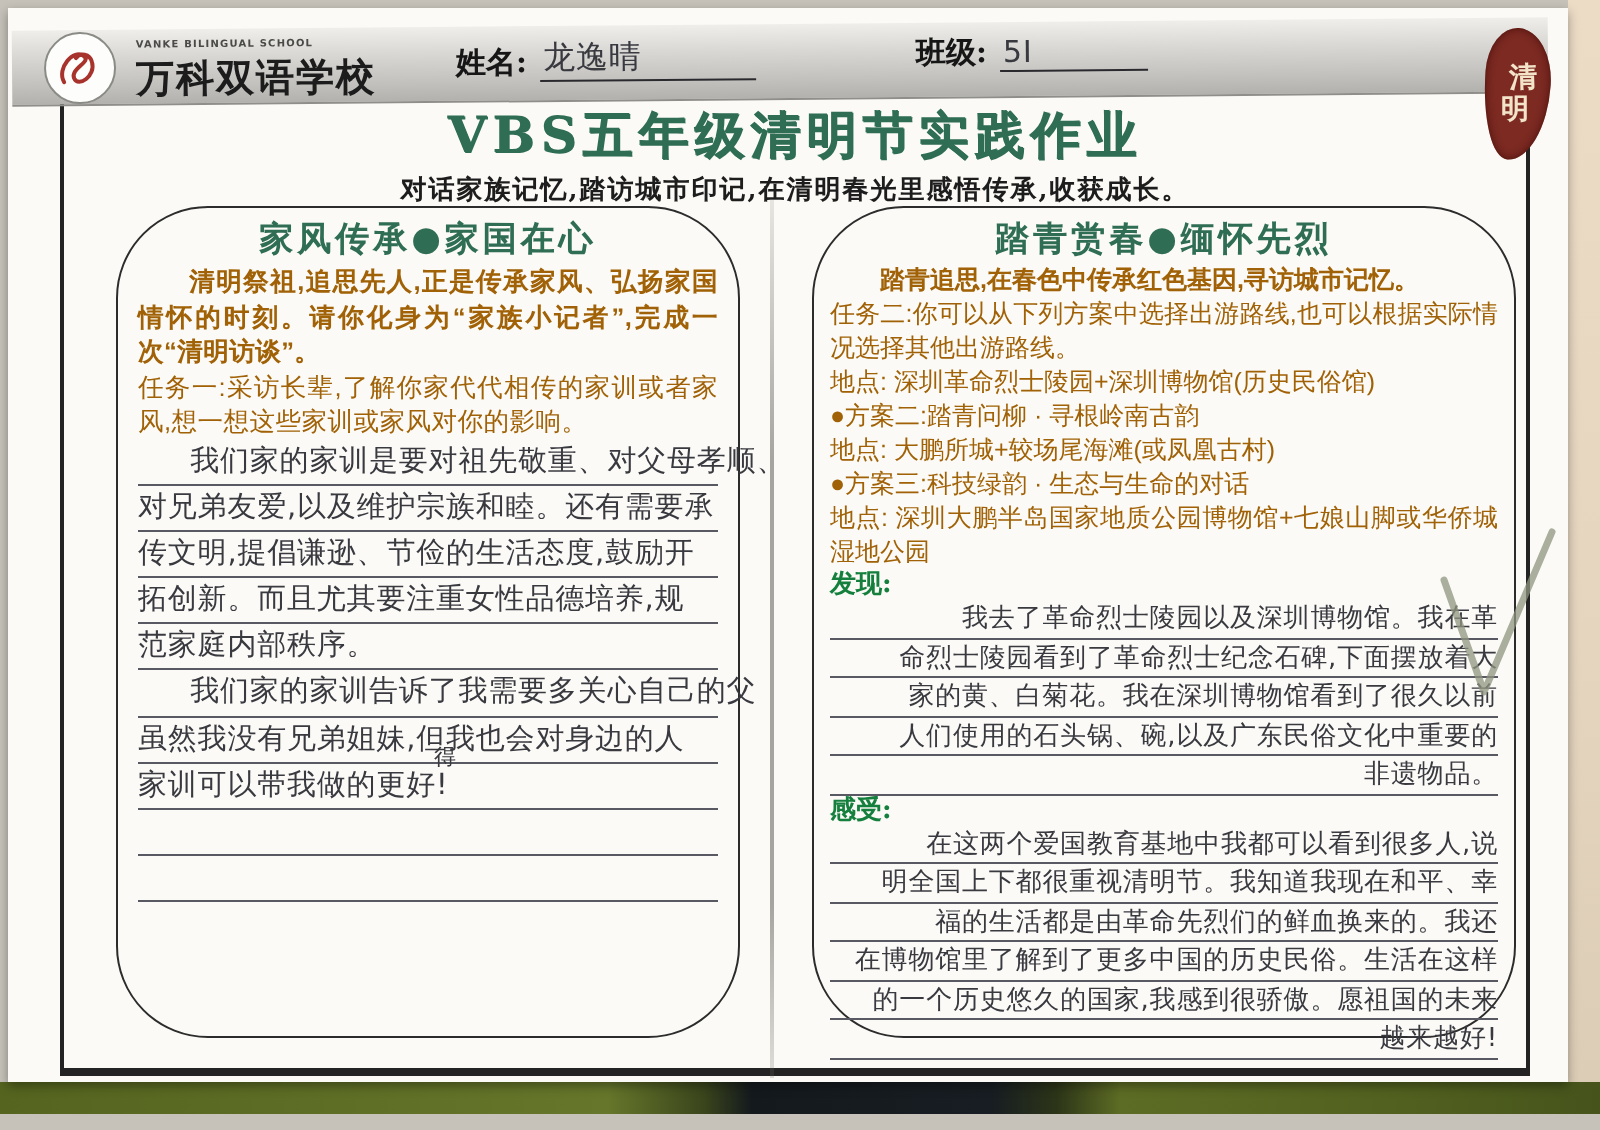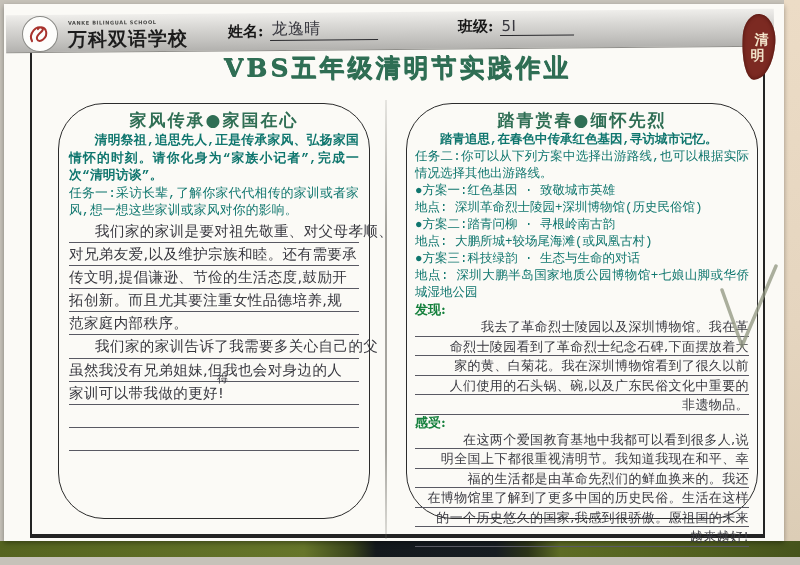--- a/index.html
+++ b/index.html
@@ -61,21 +61,21 @@
 
   
   .panel { position:absolute; top:99px; height:416px; border:1.6px solid #2c2c2c; border-radius:46px;
     background:transparent; padding:4px 10px 0; z-index:2; }
   .panel-left  { left:54px;  width:312px; }
   .panel-right { left:402px; width:352px; padding:4px 8px 0; }
 
   .panel-title { text-align:center; font-size:17px; font-weight:bold; color:#2f6e54;
     letter-spacing:2px; font-family:"DejaVu Serif", serif; height:24px; line-height:24px; }
 
-  .printed { font-family:Liberation Mono, monospace; color:#0f766e; text-align:justify; }
+  .printed { font-family:Liberation Sans, sans-serif; color:#a16207; text-align:justify; }
   .panel-left  .intro { font-size:12.8px; line-height:17.5px; font-weight:bold; text-indent:2em; letter-spacing:.2px; }
   .panel-left  .task  { font-size:12.8px; line-height:17.5px; text-indent:0; letter-spacing:.2px; }
   .panel-right .intro { font-size:12.5px; line-height:17px; font-weight:bold; text-indent:2em; }
   .panel-right .task  { font-size:12.5px; line-height:17px; }
   .plan-name { font-size:12.5px; line-height:17px; }
   .plan-loc  { font-size:12.5px; line-height:17px; }
   .section-label { font-family:"DejaVu Serif", serif; font-weight:bold; font-size:13px; line-height:14px; color:#15803d; margin-top:1px; }
 
   
   .hand { color:#393940; letter-spacing:.4px; transform-origin:left bottom; }
@@ -119,20 +119,21 @@
         <span class="field-value hand">5I</span>
       </div>
     </div>
 
     <div class="seal">
       <span>清</span>
       <span>明</span>
     </div>
 
     <div class="title">VBS五年级清明节实践作业</div>
+    <div class="subtitle">对话家族记忆,踏访城市印记,在清明春光里感悟传承,收获成长。</div>
 
     <div class="crease"></div>
 
     <div class="panel panel-left">
       <div class="panel-title">家风传承●家国在心</div>
       <p class="printed intro">清明祭祖,追思先人,正是传承家风、弘扬家国情怀的时刻。请你化身为“家族小记者”,完成一次“清明访谈”。</p>
       <p class="printed task">任务一:采访长辈,了解你家代代相传的家训或者家风,想一想这些家训或家风对你的影响。</p>
       <div class="lines lines-left">
         <div class="hline hand indent">我们家的家训是要对祖先敬重、对父母孝顺、</div>
         <div class="hline hand">对兄弟友爱,以及维护宗族和睦。还有需要承</div>
@@ -147,21 +148,20 @@
         </div>
         <div class="hline hand"></div>
         <div class="hline hand"></div>
       </div>
     </div>
 
     <div class="panel panel-right">
       <div class="panel-title">踏青赏春●缅怀先烈</div>
       <p class="printed intro">踏青追思,在春色中传承红色基因,寻访城市记忆。</p>
       <p class="printed task">任务二:你可以从下列方案中选择出游路线,也可以根据实际情况选择其他出游路线。</p>
-      <div class="printed plan-name">●方案一:红色基因 · 致敬城市英雄</div>
       <div class="printed plan-loc">地点: 深圳革命烈士陵园+深圳博物馆(历史民俗馆)</div>
       <div class="printed plan-name">●方案二:踏青问柳 · 寻根岭南古韵</div>
       <div class="printed plan-loc">地点: 大鹏所城+较场尾海滩(或凤凰古村)</div>
       <div class="printed plan-name">●方案三:科技绿韵 · 生态与生命的对话</div>
       <div class="printed plan-loc">地点: 深圳大鹏半岛国家地质公园博物馆+七娘山脚或华侨城湿地公园</div>
       <div class="section-label">发现:</div>
       <div class="lines lines-right">
         <div class="hline hand indent">我去了革命烈士陵园以及深圳博物馆。我在革</div>
         <div class="hline hand">命烈士陵园看到了革命烈士纪念石碑,下面摆放着大</div>
         <div class="hline hand">家的黄、白菊花。我在深圳博物馆看到了很久以前</div>

